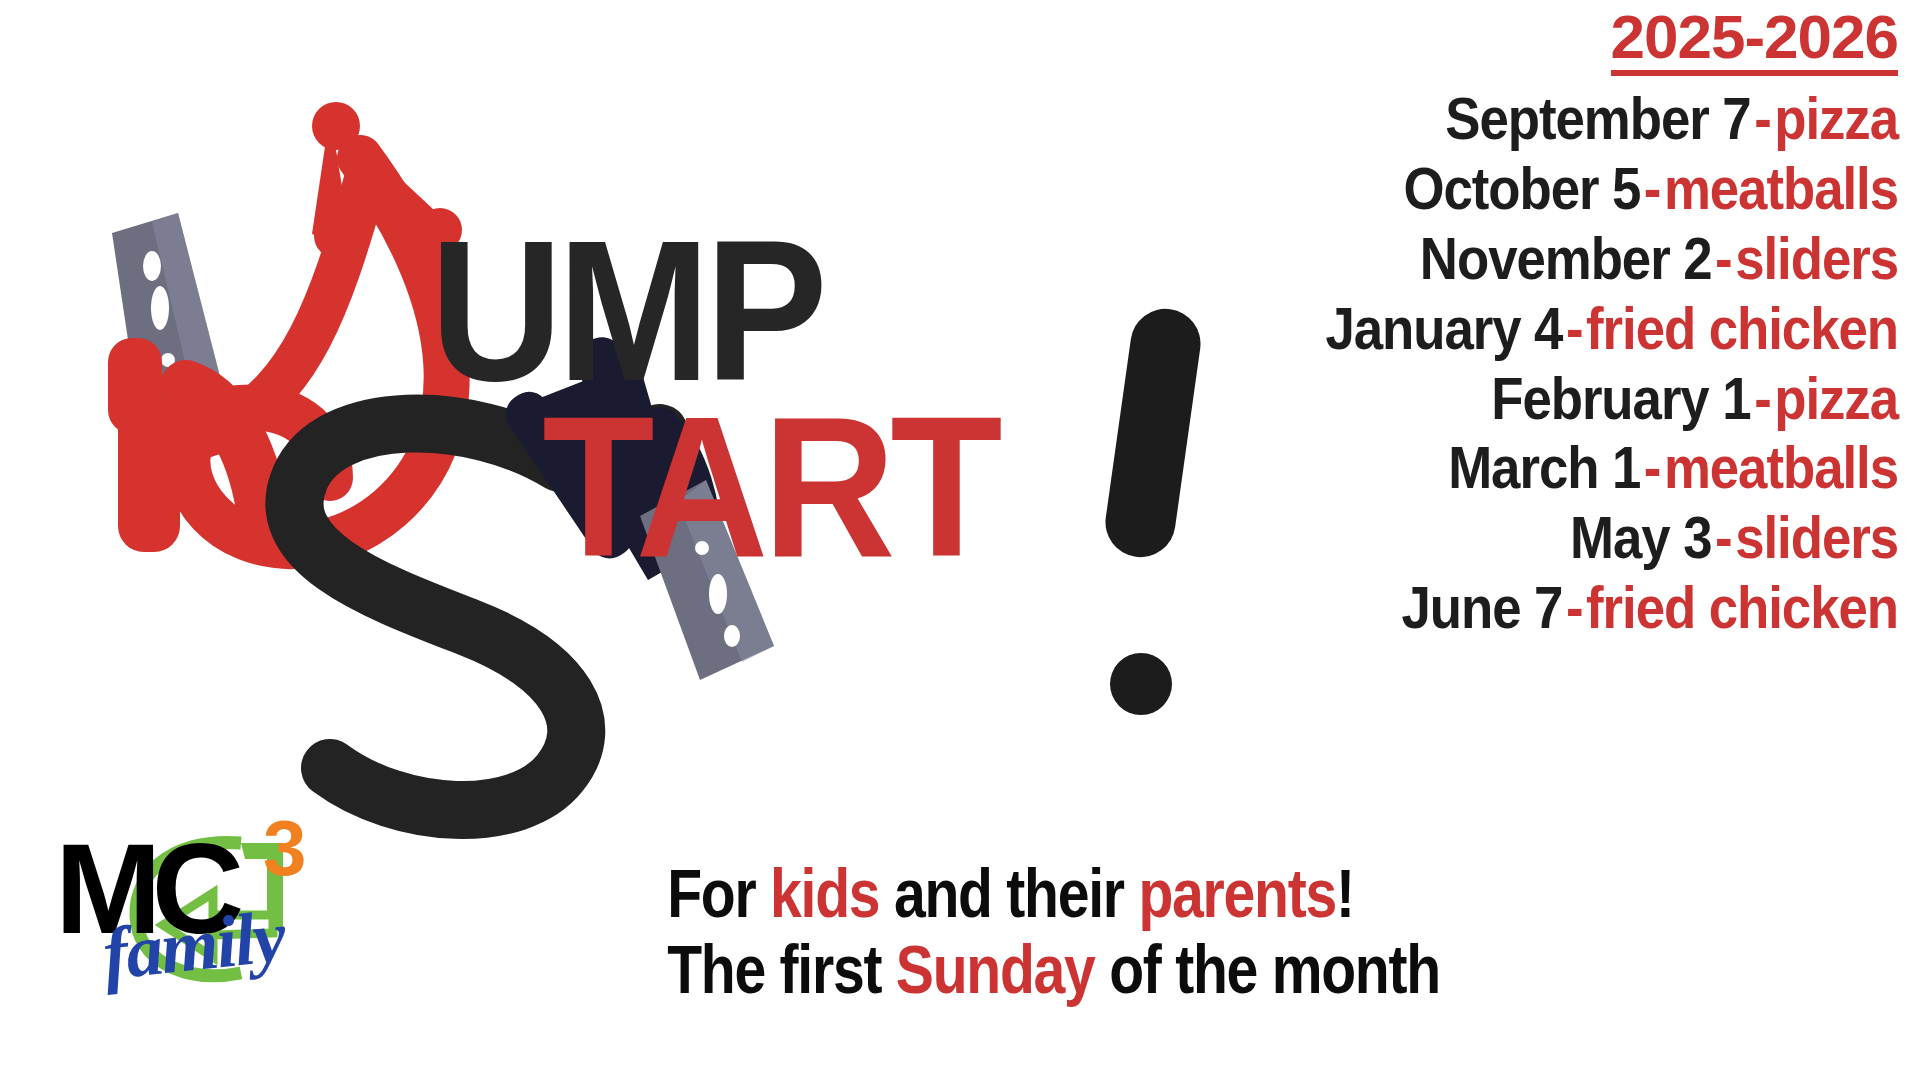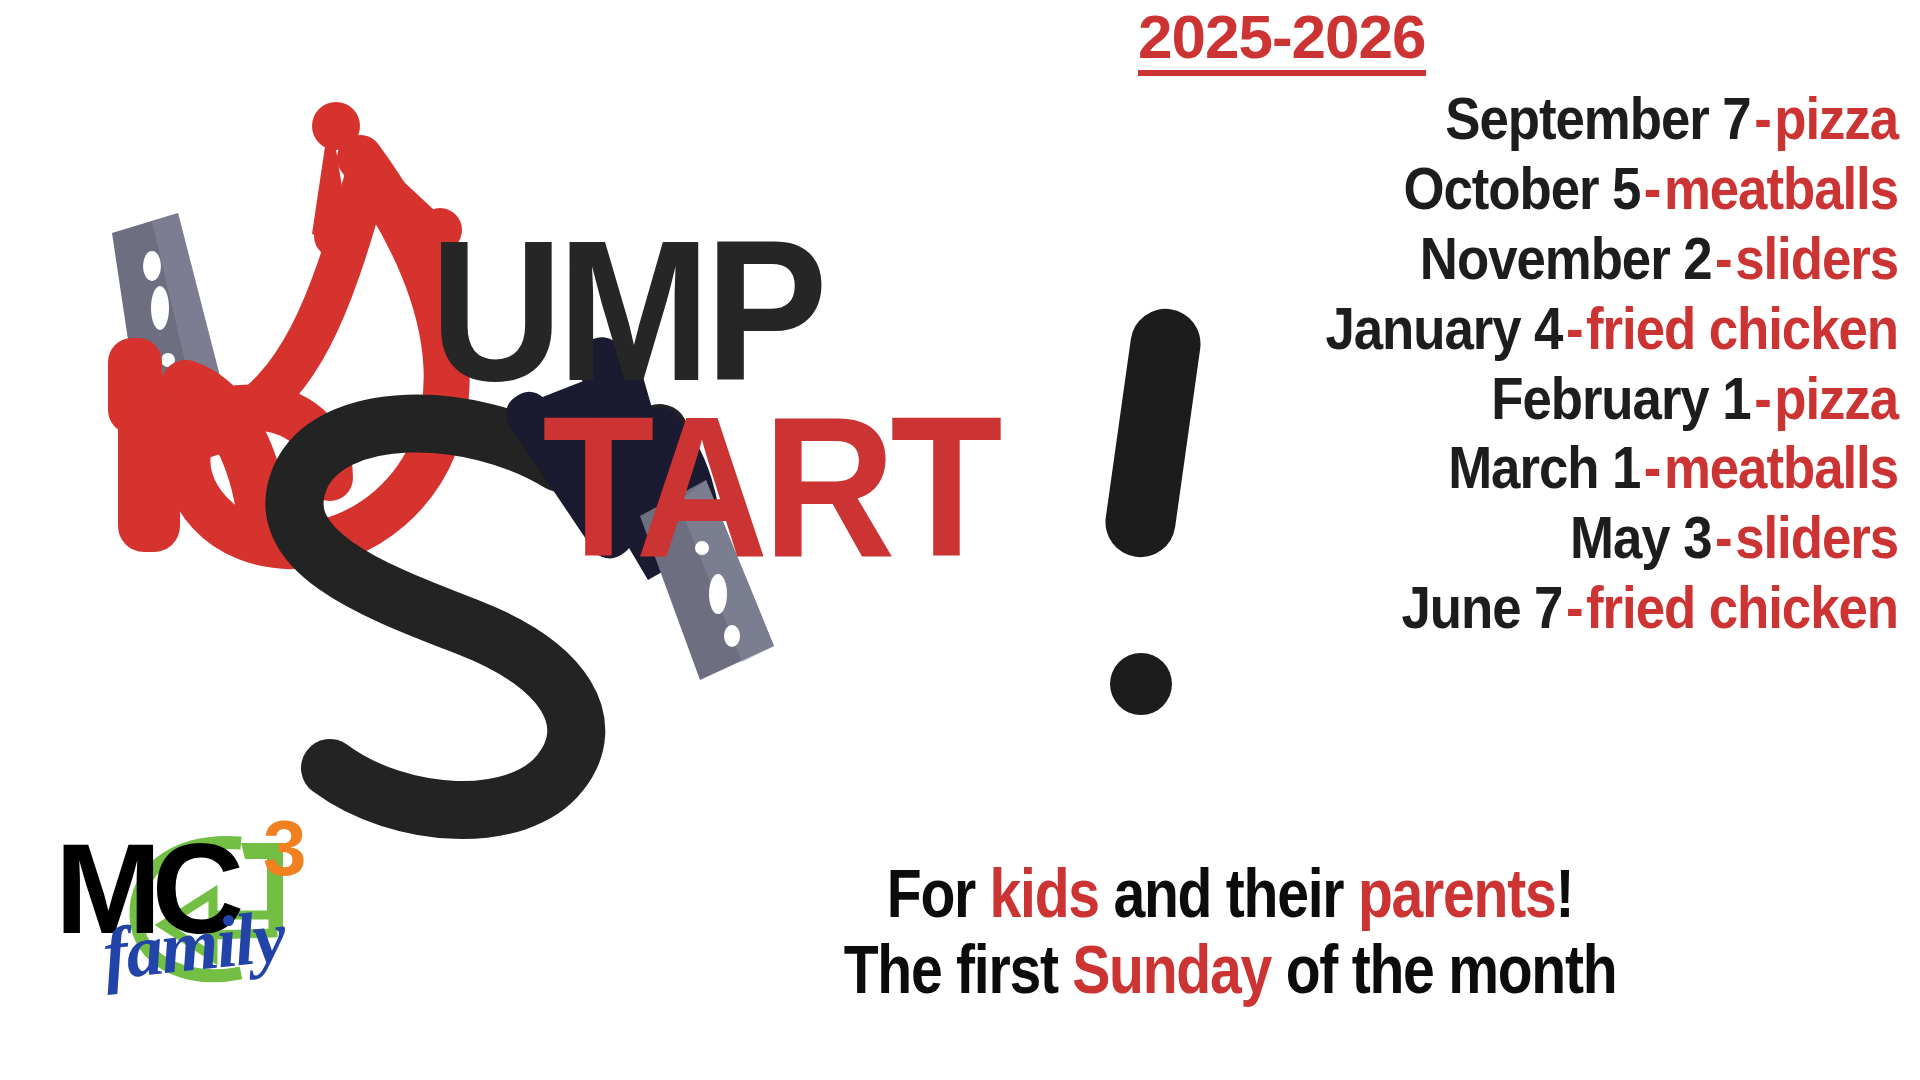--- a/index.html
+++ b/index.html
@@ -24,21 +24,21 @@
     top:6px;
     width:760px;
     text-align:right;
   }
   .sched-year{
     font-size:62px;
     font-weight:bold;
     color:#cc3333;
     letter-spacing:-1px;
     line-height:1.0;
-    text-align:left;
+    text-align:right;
     display:block;
     margin:0 0 4px 0;
     padding-bottom:4px;
     position:relative;
   }
   .sched-year .yr-text{
     display:inline-block;
     border-bottom:6px solid #cc3333;
     padding-bottom:2px;
   }
@@ -54,21 +54,21 @@
   .sched-row .when{color:#1d1d1d;}
   .sched-row .dash{color:#cc3333;padding:0 4px;}
   .sched-row .meal{color:#cc3333;}
 
   
   .tagline{
     position:absolute;
     left:560px;
     top:855px;
     width:1340px;
-    text-align:center;
+    text-align:left;
   }
   .tag-line{
     font-size:68px;
     font-weight:bold;
     line-height:1.12;
     letter-spacing:-1.5px;
     white-space:nowrap;
     color:#0c0c0c;
     transform:scaleX(0.84);
     transform-origin:center center;

